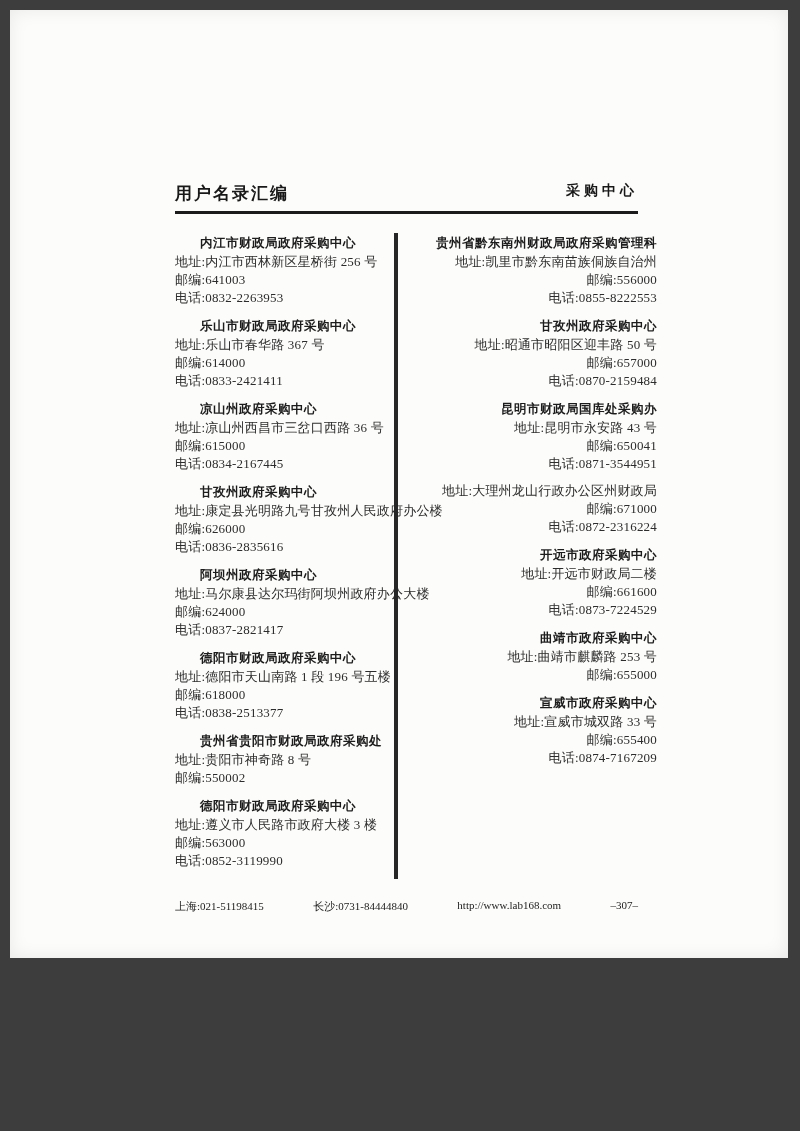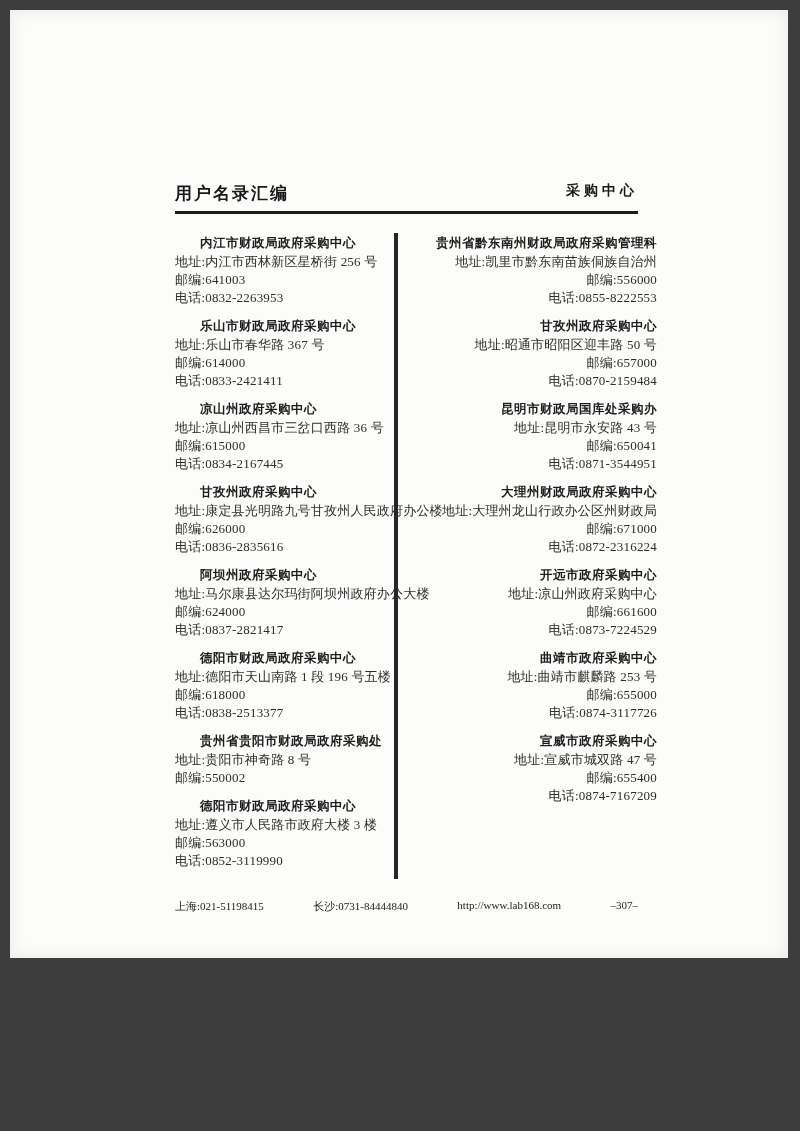--- a/index.html
+++ b/index.html
@@ -178,43 +178,41 @@
 
   <div class="entry">
     <div class="entry-title line-title">昆明市财政局国库处采购办</div>
     <div class="entry-line line-address">地址:昆明市永安路 43 号</div>
     <div class="entry-line line-postcode">邮编:650041</div>
     <div class="entry-line line-phone">电话:0871-3544951</div>
   </div>
 
 
   <div class="entry">
-    <div class="entry-title line-title">大理州财政局政府采购中心</div>
     <div class="entry-line line-address">地址:大理州龙山行政办公区州财政局</div>
     <div class="entry-line line-postcode">邮编:671000</div>
     <div class="entry-line line-phone">电话:0872-2316224</div>
   </div>
 
   <div class="entry">
     <div class="entry-title line-title">开远市政府采购中心</div>
-    <div class="entry-line line-address">地址:凉山州政府采购中心</div>
+    <div class="entry-line line-address">地址:开远市财政局二楼</div>
     <div class="entry-line line-postcode">邮编:661600</div>
     <div class="entry-line line-phone">电话:0873-7224529</div>
   </div>
 
   <div class="entry">
     <div class="entry-title line-title">曲靖市政府采购中心</div>
     <div class="entry-line line-address">地址:曲靖市麒麟路 253 号</div>
     <div class="entry-line line-postcode">邮编:655000</div>
-    <div class="entry-line line-phone">电话:0874-3117726</div>
   </div>
 
   <div class="entry">
     <div class="entry-title line-title">宣威市政府采购中心</div>
-    <div class="entry-line line-address">地址:宣威市城双路 47 号</div>
+    <div class="entry-line line-address">地址:宣威市城双路 33 号</div>
     <div class="entry-line line-postcode">邮编:655400</div>
     <div class="entry-line line-phone">电话:0874-7167209</div>
   </div>
 </div>
       </div>
 
       <div class="page-footer">
         <span>上海:021-51198415</span>
         <span>长沙:0731-84444840</span>
         <span>http://www.lab168.com</span>

